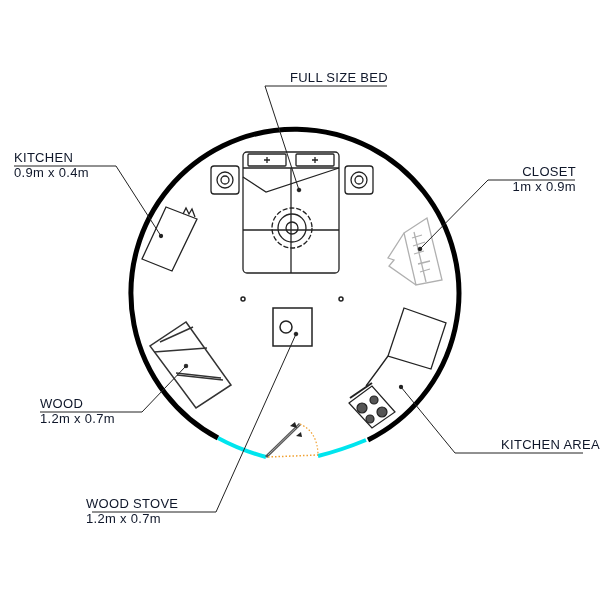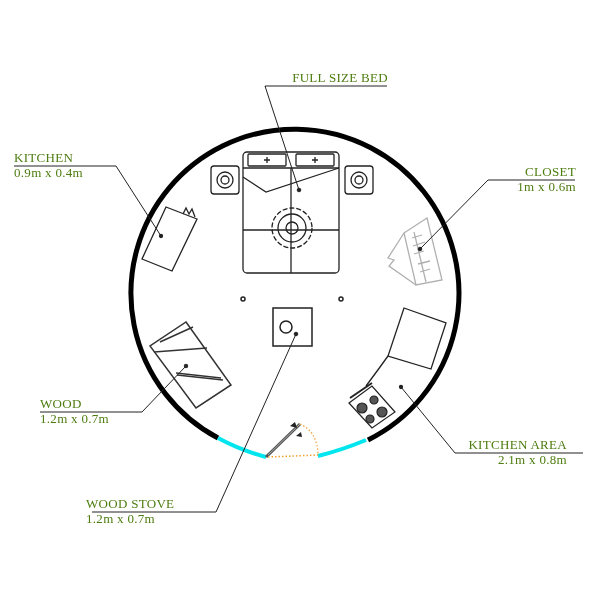--- a/index.html
+++ b/index.html
@@ -1,18 +1,18 @@
 <!DOCTYPE html>
 <html><head>
 <meta charset="utf-8">
 <style>
   html, body { margin: 0; padding: 0; background: #ffffff; }
   body { width: 600px; height: 600px; position: relative; overflow: hidden; font-family: "Liberation Sans", sans-serif; }
   svg { position: absolute; left: 0; top: 0; }
-  .lbl { position: absolute; font-family: Liberation Serif, serif; font-size: 13px; color: #4d7c0f; line-height: 15px; white-space: nowrap; letter-spacing: 0.3px; }
+  .lbl { position: absolute; font-family: Liberation Sans, sans-serif; font-size: 13px; color: #0f172a; line-height: 15px; white-space: nowrap; letter-spacing: 0.3px; }
   .lbl .name { display: block; }
   .lbl .dim { display: block; }
   .right { text-align: right; }
 </style>
 </head>
 <body>
 
 <svg width="600" height="600" viewBox="0 0 600 600">
 
   <path d="M 218 438 A 164 164 0 1 1 368 440" fill="none" stroke="#000" stroke-width="5"></path>
@@ -120,26 +120,25 @@
 
 <div class="lbl right" style="left:268px; top:70px; width:120px;">
   <span class="name">FULL SIZE BED</span>
 </div>
 <div class="lbl" style="left:14px; top:150px;">
   <span class="name">KITCHEN</span>
   <span class="dim">0.9m x 0.4m</span>
 </div>
 <div class="lbl right" style="left:480px; top:164px; width:96px;">
   <span class="name">CLOSET</span>
-  <span class="dim">1m x 0.6m</span>
+  <span class="dim">1m x 0.9m</span>
 </div>
 <div class="lbl" style="left:40px; top:396px;">
   <span class="name">WOOD</span>
   <span class="dim">1.2m x 0.7m</span>
 </div>
-<div class="lbl right" style="left:437px; top:437px; width:130px;">
+<div class="lbl right" style="left:470px; top:437px; width:130px;">
   <span class="name">KITCHEN AREA</span>
-  <span class="dim">2.1m x 0.8m</span>
 </div>
 <div class="lbl" style="left:86px; top:496px;">
   <span class="name">WOOD STOVE</span>
   <span class="dim">1.2m x 0.7m</span>
 </div>
 
 </body></html>

